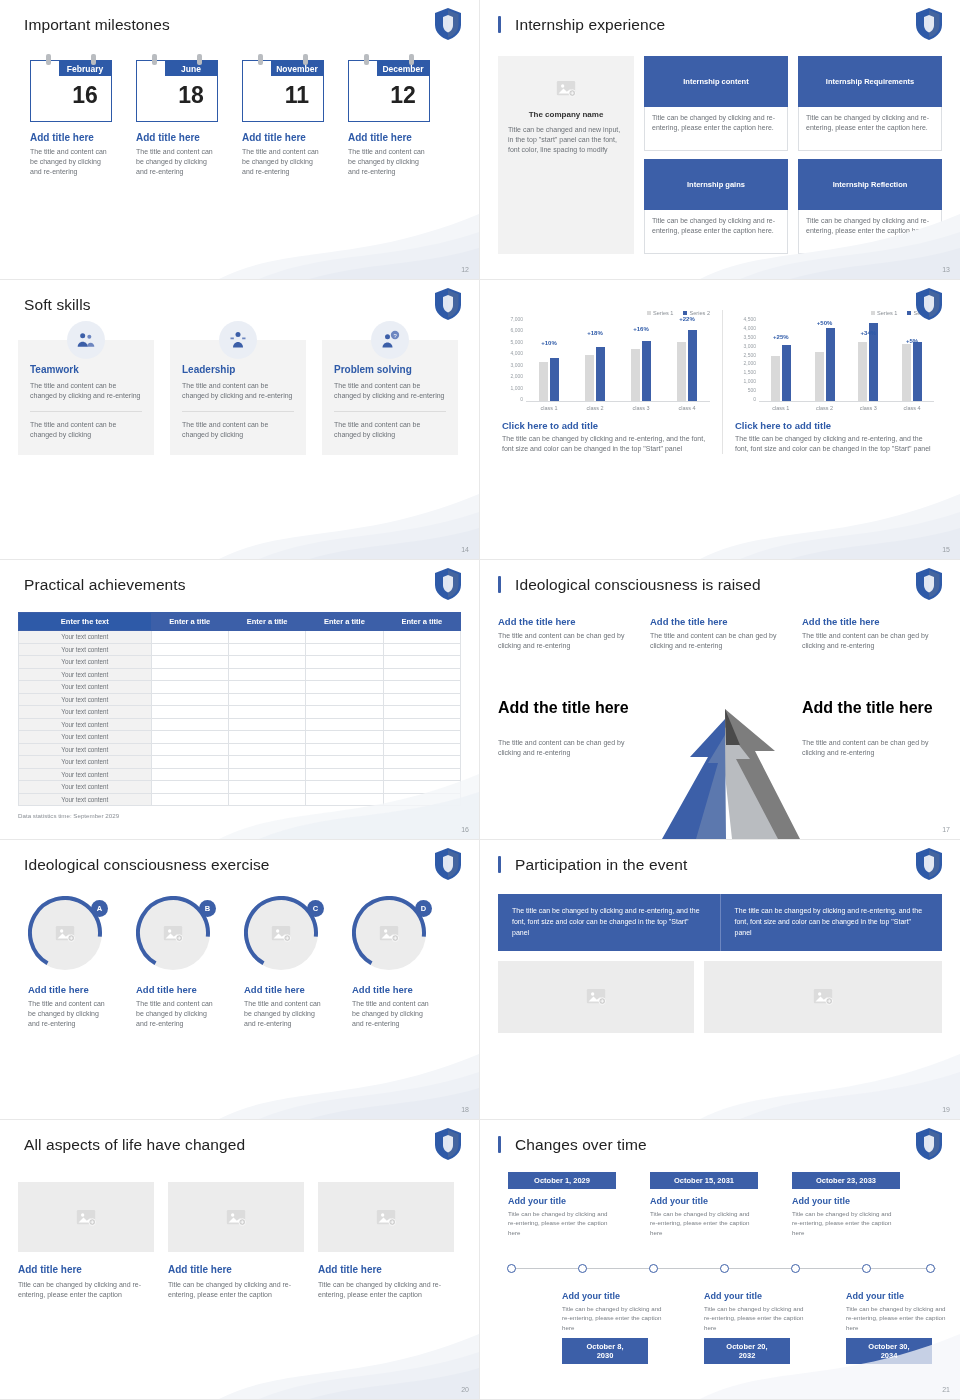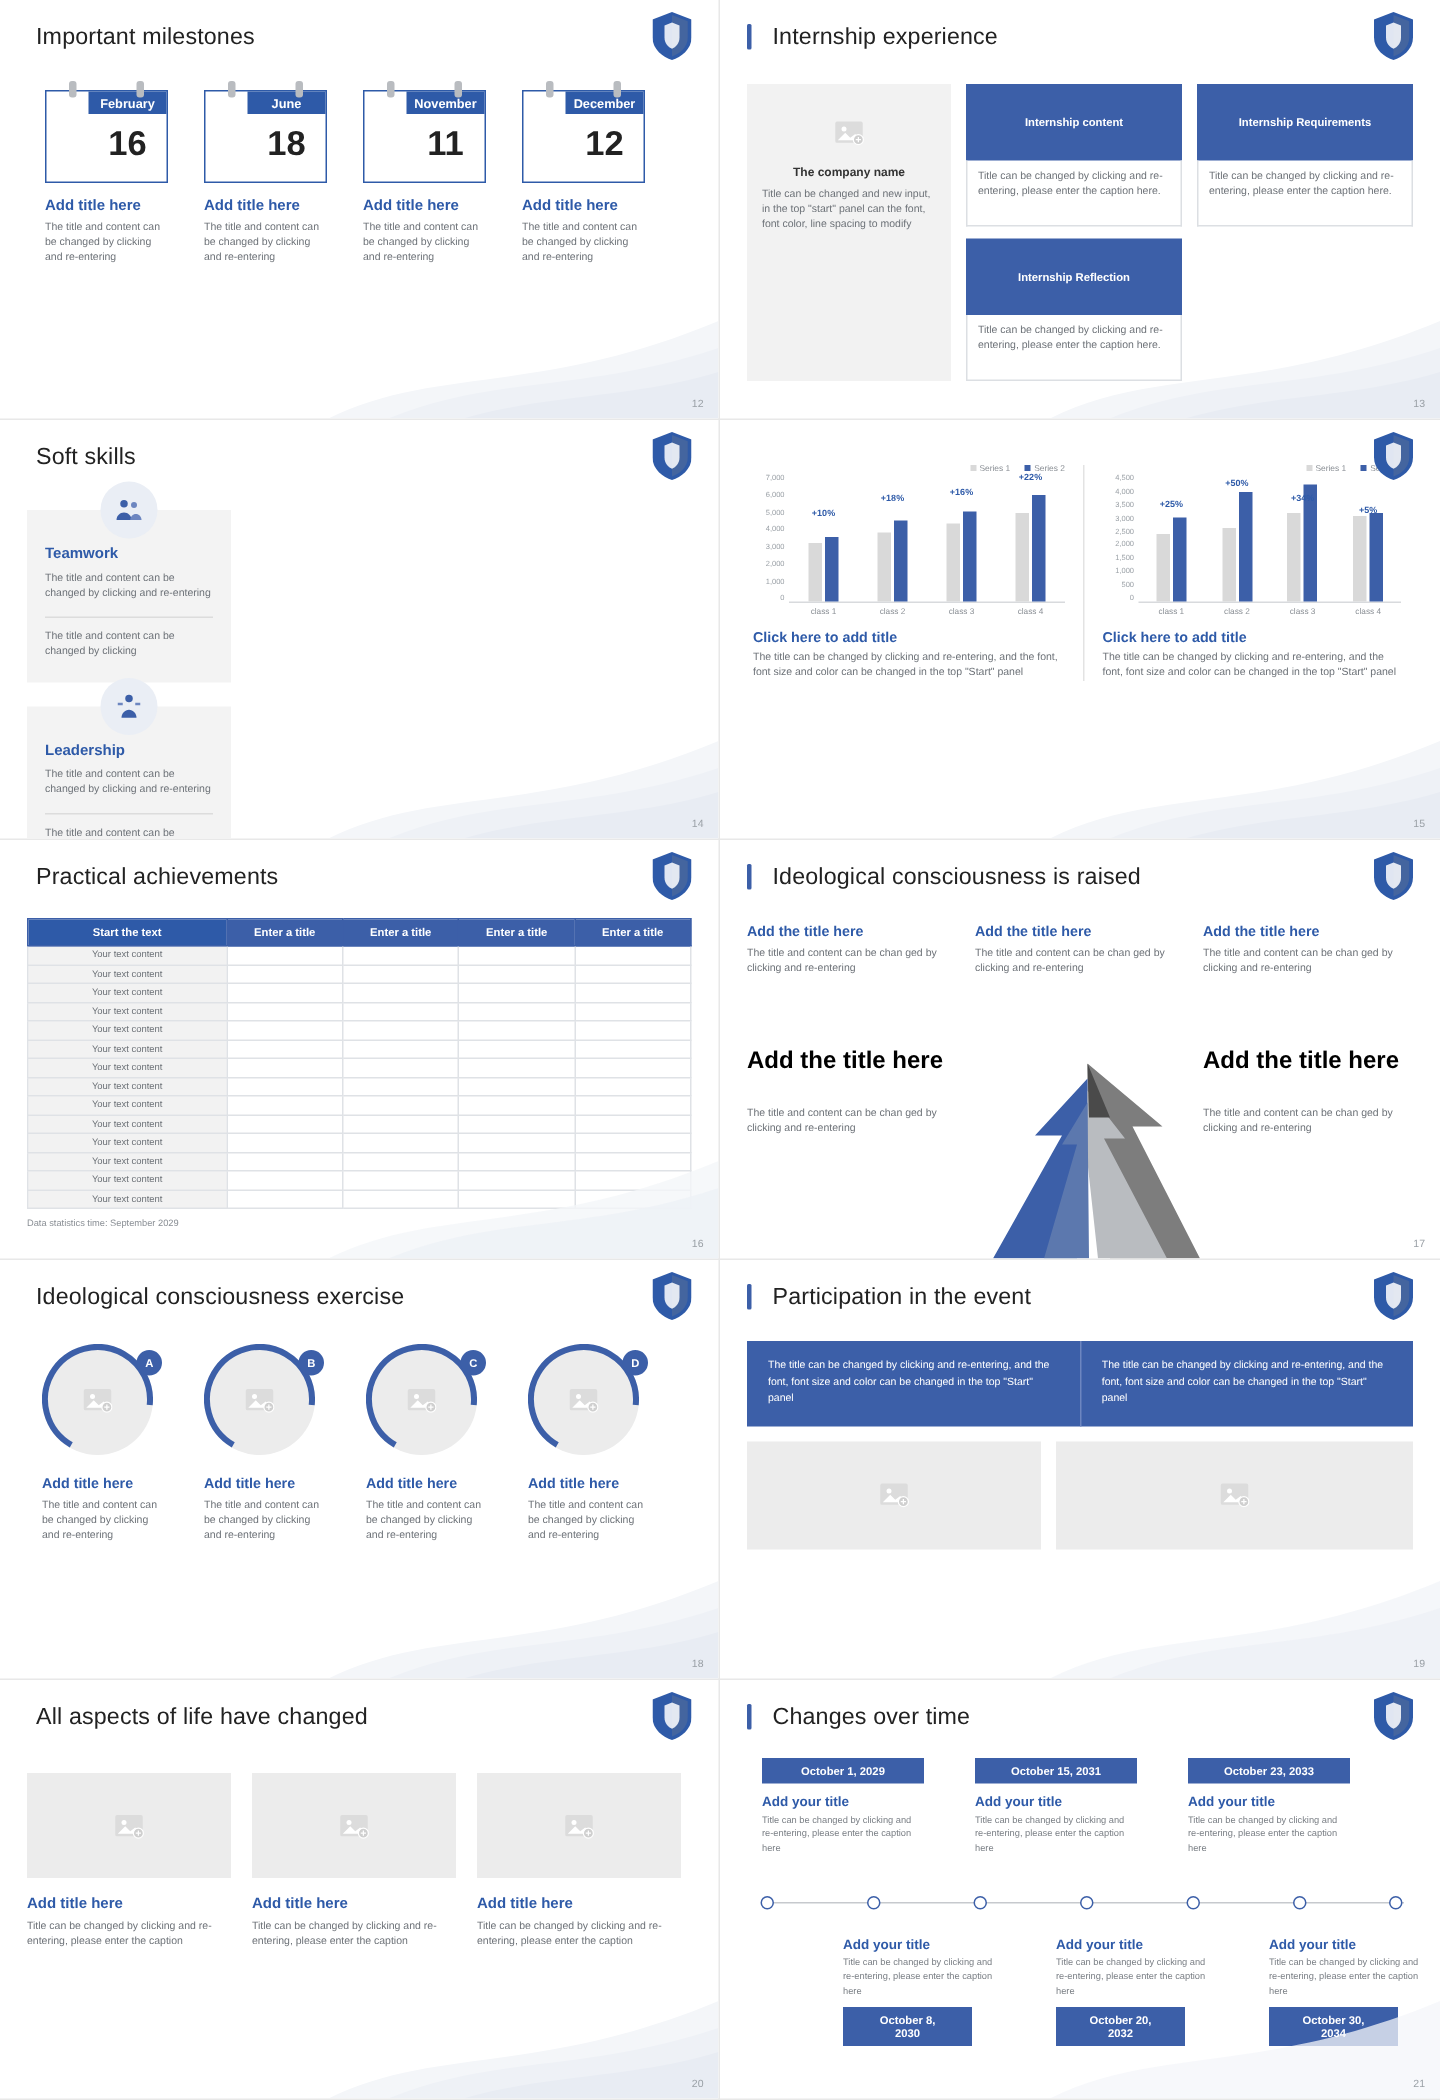--- a/index.html
+++ b/index.html
@@ -81,21 +81,21 @@
   .card-box { background: #f2f2f2; width: 136px; padding: 10px; }
   .card-box .ph { height: 44px; display: flex; align-items: center; justify-content: center; }
   .grid2 { display: grid; grid-template-columns: 1fr 1fr; gap: 8px 10px; flex: 1; }
   .bluehdr {
     background: #3c5fa8; color: #fff; font-size: 7.5px; text-align: center;
     padding: 21px 0; font-weight: bold;
   }
   .bluebody { border: 1px solid #dcdfe3; border-top: none; padding: 6px 7px; height: 44px; }
 
   
-  .skills { display: flex; gap: 16px; margin-top: 26px; flex-direction: column; }
+  .skills { display: flex; gap: 16px; margin-top: 26px; }
   .skill { width: 136px; background: #f3f3f3; padding: 24px 12px 14px 12px; position: relative; }
   .skill-ic {
     position: absolute; top: -19px; left: 50%; transform: translateX(-50%);
     width: 38px; height: 38px; border-radius: 50%; background: #eaeef5;
     display: flex; align-items: center; justify-content: center;
   }
   .skill h4 { margin: 0 0 6px 0; font-size: 10px; color: #2e5aa8; }
   .skill .sep { height: 1px; background: #dcdcdc; margin: 10px 0 8px 0; }
 
   
@@ -274,20 +274,24 @@
         <div style="text-align:center;font-size:8px;font-weight:bold;color:#333;margin-bottom:6px;">The company name</div>
         <div class="small">Title can be changed and new input, in the top "start" panel can the font, font color, line spacing to modify</div>
       </div>
       <div class="grid2">
         <div>
           <div class="bluehdr">Internship content</div>
           <div class="bluebody small">Title can be changed by clicking and re-entering, please enter the caption here.</div>
         </div>
         <div>
           <div class="bluehdr">Internship Requirements</div>
+          <div class="bluebody small">Title can be changed by clicking and re-entering, please enter the caption here.</div>
+        </div>
+        <div>
+          <div class="bluehdr">Internship gains</div>
           <div class="bluebody small">Title can be changed by clicking and re-entering, please enter the caption here.</div>
         </div>
         <div>
           <div class="bluehdr">Internship Reflection</div>
           <div class="bluebody small">Title can be changed by clicking and re-entering, please enter the caption here.</div>
         </div>
       </div>
     </div>
 
     <div class="wave">
@@ -500,21 +504,21 @@
       <svg viewBox="0 0 26 32" width="26" height="32">
           <path d="M13 0 L26 5 V17 C26 25 19 30 13 32 C7 30 0 25 0 17 V5 Z" fill="#2e5aa8"></path>
           <path d="M13 2 L23.5 6.2 V17 C23.5 23.6 18 28 13 29.6 Z" fill="#44659f"></path>
           <path d="M13 7 L18 9 V17 C18 21 15.5 23.5 13 24.5 C10.5 23.5 8 21 8 17 V9 Z" fill="#fff" opacity=".85"></path>
         </svg>
     </span>
 
     <table class="tbl">
       <thead>
         <tr>
-          <th class="first" style="width:30%">Start the text</th>
+          <th class="first" style="width:30%">Enter the text</th>
           <th>Enter a title</th>
           <th>Enter a title</th>
           <th>Enter a title</th>
           <th>Enter a title</th>
         </tr>
       </thead>
       <tbody>
         <tr>
             <td class="first">Your text content</td>
             <td></td>

